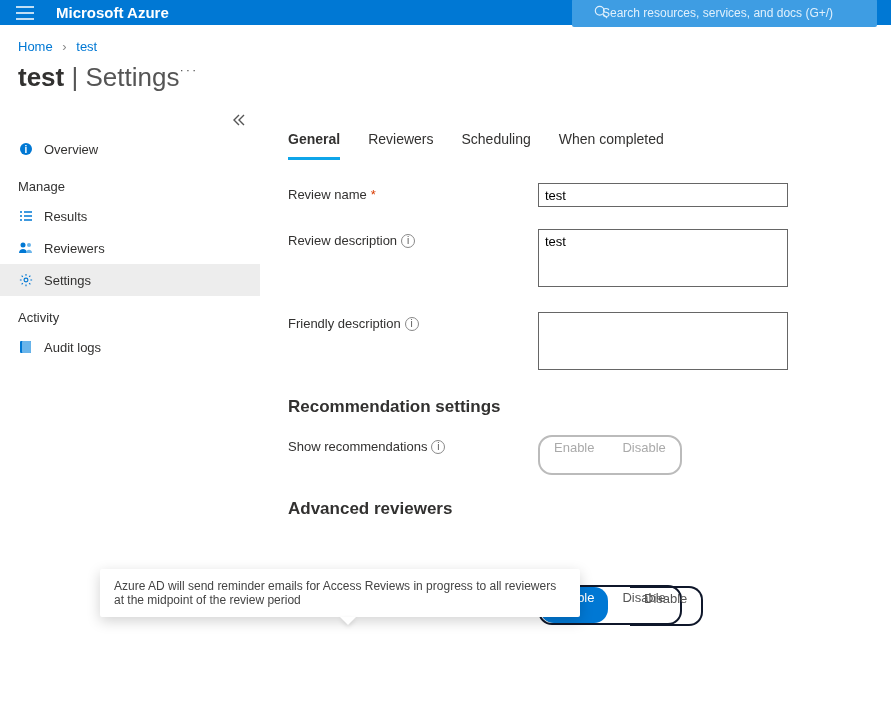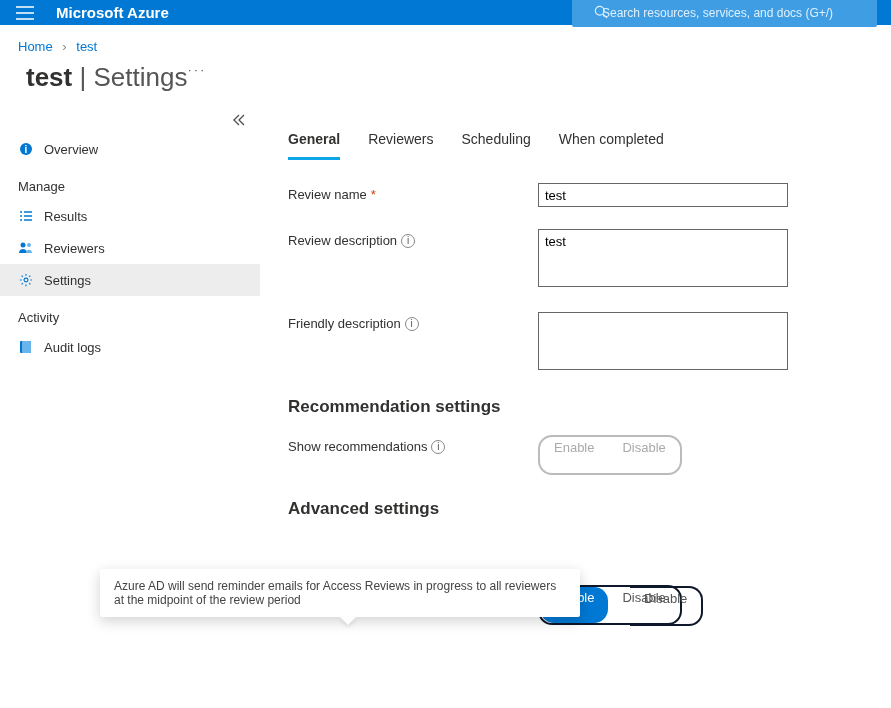--- a/index.html
+++ b/index.html
@@ -12,21 +12,21 @@
   .search-wrap { margin-left:auto; padding-right:14px; }
   .search { background:#3e9de3; height:28px; width:305px; border:none; color:#fff; padding:0 10px 0 30px; font-size:12px; border-radius:2px; }
   .search::placeholder { color:#e0f0fc; }
   .search-wrap { position:relative; }
   .search-wrap .sicon { position:absolute; left:22px; top:6px; color:#e0f0fc; }
   
   .crumbs { padding:14px 18px 4px 18px; font-size:13px; }
   .crumbs a { color:#0078d4; text-decoration:none; }
   .crumbs .chev { color:#888; margin:0 6px; }
   
-  .titlebar { padding:4px 18px 14px 26px; display:flex; align-items:flex-start; gap:0; }
+  .titlebar { padding:4px 18px 14px 18px; display:flex; align-items:flex-start; gap:0; }
   .titlebar h1 { font-weight:600; font-size:26px; }
   .titlebar h1 .thin { font-weight:400; color:#555; }
   .dots { color:#555; letter-spacing:2px; cursor:pointer; }
   
   .body { display:flex; }
   .sidebar { width:260px; padding:6px 0 20px 0; position:relative; }
   .collapse { position:absolute; right:14px; top:6px; cursor:pointer; color:#555; }
   .side-item { display:flex; align-items:center; gap:10px; padding:8px 18px; cursor:pointer; font-size:13px; }
   .side-item.selected { background:#ededed; }
   .side-item .icn { width:16px; height:16px; display:flex; align-items:center; justify-content:center; }
@@ -190,21 +190,21 @@
           <span class="infoi">i</span>
         </div>
         <div class="ctrl">
           <div class="pill disabled">
             <span>Enable</span>
             <span>Disable</span>
           </div>
         </div>
       </div>
 
-      <h3 class="section">Advanced settings</h3>
+      <h3 class="section">Advanced reviewers</h3>
 
       <div class="tooltip" style="left:-160px; top:462px;">
         <span>Azure AD will send reminder emails for Access Reviews in progress to all reviewers at the midpoint of the review period</span>
       </div>
 
       <div class="row" style="visibility:hidden; margin-bottom:8px;">
         <div class="label">
             <span>.</span>
           </div>
         <div class="ctrl"><div class="pill">

